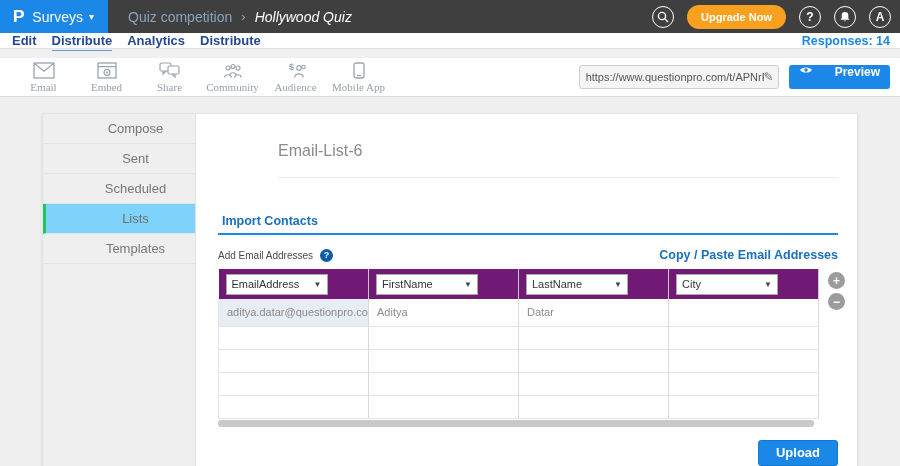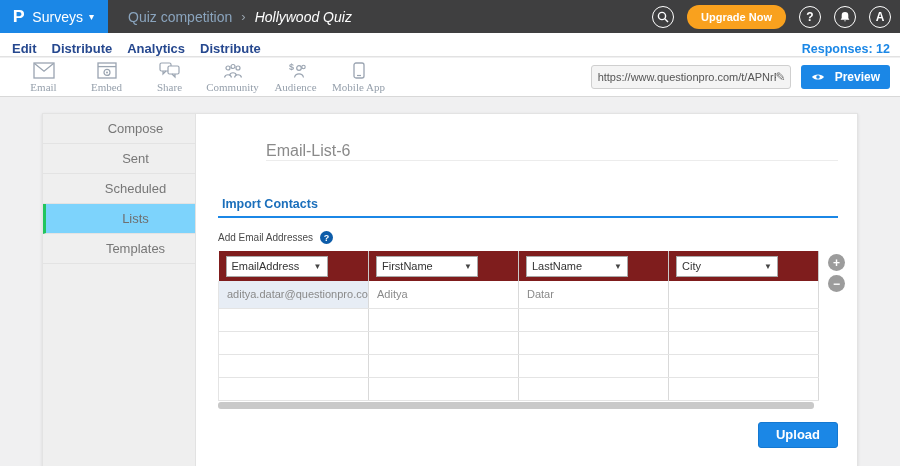--- a/index.html
+++ b/index.html
@@ -14,59 +14,59 @@
   .brand .caret { color:#fff; font-size:10px; margin-left:-2px; }
   .crumb { display:flex; align-items:center; gap:9px; margin-left:20px; font-size:14px; }
   .crumb-parent { color:#8AA4BD; }
   .crumb-sep { color:#9AA5AF; font-size:13px; }
   .crumb-current { color:#FDFDFD;font-style:italic; }
   .top-actions { margin-left:auto; display:flex; align-items:center; gap:13px; padding-right:9px; }
   .circ { width:22px; height:22px; border:1px solid #fff; border-radius:50%; display:flex; align-items:center; justify-content:center; color:#fff; font-size:12px; font-weight:bold; cursor:pointer; }
   .upgrade { height:24px; padding:0 14px; background:#F9A11E; border:none; border-radius:12px; color:#fff; font-size:11px; font-weight:bold; font-family:inherit; cursor:pointer; }
 
   
-  .subnav { position:absolute; left:0; top:33px; width:900px; height:24px; background:#fff; border-bottom:1px solid #E2E2E2; display:flex; align-items:flex-end; padding:0 10px 0 12px; gap:15px; }
+  .subnav { position:absolute; left:0; top:33px; width:900px; height:16px; background:#fff; border-bottom:1px solid #E2E2E2; display:flex; align-items:center; padding:0 10px 0 12px; gap:15px; }
   .subnav a { font-size:13px; font-weight:bold; color:#26488F; text-decoration:none; cursor:pointer; }
   .subnav a.active span { border-bottom:1px solid #5B9BD5; padding-bottom:2px; }
   .responses { margin-left:auto; color:#1B87E6; font-size:12.5px; font-weight:bold; }
 
   
   .toolbar { position:absolute; left:0; top:58px; width:900px; height:39px; background:#fff; border-bottom:1px solid #D8D8D8; display:flex; align-items:center; padding-left:12px; }
   .tool { width:63px; display:flex; flex-direction:column; align-items:center; gap:2px; cursor:pointer; }
   .tool .glyph { height:17px; display:flex; align-items:flex-end; }
   .tool .tlabel { font-size:11px; color:#96A0AC; white-space:nowrap;font-family:Liberation Serif, serif; }
   .url-wrap { margin-left:auto; display:flex; align-items:center; gap:10px; padding-right:10px; }
   .url-box { width:200px; height:24px; background:#F4F4F4; border:1px solid #CFCFCF; border-radius:3px; display:flex; align-items:center; padding:0 4px 0 6px; }
   .url-box input { flex:1; min-width:0; border:none; background:transparent; font-family:inherit; font-size:11px; color:#555; outline:none; }
   .pencil { color:#6d6d6d; font-size:12px; cursor:pointer; }
-  .preview-btn { height:24px; padding:0 10px; background:#1B87E6; border:none; border-radius:3px; color:#fff; font-size:12px; font-weight:bold; font-family:inherit; display:flex; align-items:center; gap:10px; cursor:pointer; }
+  .preview-btn { height:24px; padding:0 10px; background:#1B87E6; border:none; border-radius:3px; color:#fff; font-size:12px; font-weight:bold; font-family:inherit; display:flex; align-items:flex-start; gap:22px; cursor:pointer; }
 
   
   .card { position:absolute; left:42px; top:113px; width:816px; height:380px; background:#fff; border:1px solid #E3E3E3; box-shadow:0 1px 3px rgba(0,0,0,.10); display:flex; }
   .sidebar { width:153px; background:#EFEFEF; border-right:1px solid #E2E2E2; flex:0 0 auto; }
   .side-item { height:30px; line-height:30px; padding-left:33px; font-size:13px; color:#777; border-bottom:1px solid #E3E3E3; cursor:pointer;text-align:center; }
   .side-item.active { background:#7dd3fc; border-left:3px solid #22c55e; padding-left:30px; color:#6F6F6F; }
 
   .content { flex:1; position:relative; padding:28px 20px 0 22px; }
-  .list-title-row { margin-left:48px; border-bottom:1px solid #ECECEC; }
+  .list-title-row { margin-left:60px; padding-bottom:17px; border-bottom:1px solid #ECECEC; }
   .list-title { font-size:16px; color:#8A8A8A; }
 
   .tabs { margin-top:31px; display:flex; align-items:flex-end; border-bottom:2px solid #1B87E6; }
   .tab { font-size:12.5px; font-weight:bold; color:#1B6FBB; padding:5px 11px 5px 4px; cursor:pointer; }
   .tab.active { background:#0D5CA9; color:#fff; padding:5px 11px; }
 
   .section-head { margin-top:13px; display:flex; align-items:center; }
   .section-title { font-size:10px; color:#4A4A4A; }
   .help-badge { width:13px; height:13px; border-radius:50%; background:#0D5CA9; color:#fff; font-size:9px; font-weight:bold; display:inline-flex; align-items:center; justify-content:center; margin-left:7px; cursor:pointer; }
   .copy-link { margin-left:auto; font-size:12.5px; font-weight:bold; color:#1B6FBB; text-decoration:none; cursor:pointer; }
 
   .table-area { position:relative; margin-top:7px; width:620px; }
   table.grid { border-collapse:collapse; table-layout:fixed; width:600px; }
   table.grid col { width:150px; }
-  tr.head-row td { background:#7f1d1d; height:30px; border-right:1px solid #C9C9C9; padding:0; }
+  tr.head-row td { background:#701a75; height:30px; border-right:1px solid #C9C9C9; padding:0; }
   .fake-select { width:102px; height:21px; margin-left:7px; background:#fff; border:1px solid #A9A9A9; display:flex; align-items:center; font-size:11px; color:#333; padding:0 5px; cursor:pointer; }
   .fake-select .sel-caret { margin-left:auto; font-size:8px; color:#444; }
   tr.data-row td { height:23px; border-right:1px solid #D9D9D9; border-bottom:1px solid #E4E4E4; font-size:11px; color:#8A8A8A; padding:0 8px; overflow:hidden; white-space:nowrap; }
   tr.data-row td:first-child { border-left:1px solid #E4E4E4; }
   tr.data-row.first td { height:27px; }
   td.email-filled { background:#E7EDF5; color:#3A3A3A; }
   .rowbtns { position:absolute; left:610px; top:3px; display:flex; flex-direction:column; gap:4px; }
   .rowbtn { width:17px; height:17px; border-radius:50%; background:#9C9C9C; border:none; color:#fff; font-size:12px; font-weight:bold; line-height:1; display:flex; align-items:center; justify-content:center; cursor:pointer; font-family:inherit; padding:0; }
   .hscroll { width:596px; height:7px; background:#C9C9C9; border-radius:3px; margin-top:1px; cursor:pointer; }
 
@@ -106,21 +106,21 @@
     </span>
     <span class="circ">A</span>
   </div>
 </header>
 
 <nav class="subnav">
   <a><span>Edit</span></a>
   <a class="active"><span>Distribute</span></a>
   <a><span>Analytics</span></a>
   <a><span>Distribute</span></a>
-  <span class="responses">Responses: 12</span>
+  <span class="responses">Responses: 14</span>
 </nav>
 
 <div class="toolbar">
   <div class="tool">
     <span class="glyph">
       <svg width="22" height="17" viewBox="0 0 22 17">
           <rect x="1" y="1" width="20" height="15" fill="none" stroke="#9AA4B1" stroke-width="1.3"></rect>
           <path d="M1.5 1.5 L11 9.2 L20.5 1.5" fill="none" stroke="#9AA4B1" stroke-width="1.3"></path>
         </svg>
     </span>
@@ -215,20 +215,21 @@
       <span class="list-title">Email-List-6</span>
     </div>
 
     <div class="tabs">
       <div class="tab">Import Contacts</div>
     </div>
 
     <div class="section-head">
       <span class="section-title">Add Email Addresses</span>
       <span class="help-badge">?</span>
+      <a class="copy-link">Copy / Paste Email Addresses</a>
     </div>
 
     <div class="table-area">
       <table class="grid">
         <colgroup>
             <col>
             <col>
             <col>
             <col>
           </colgroup>

